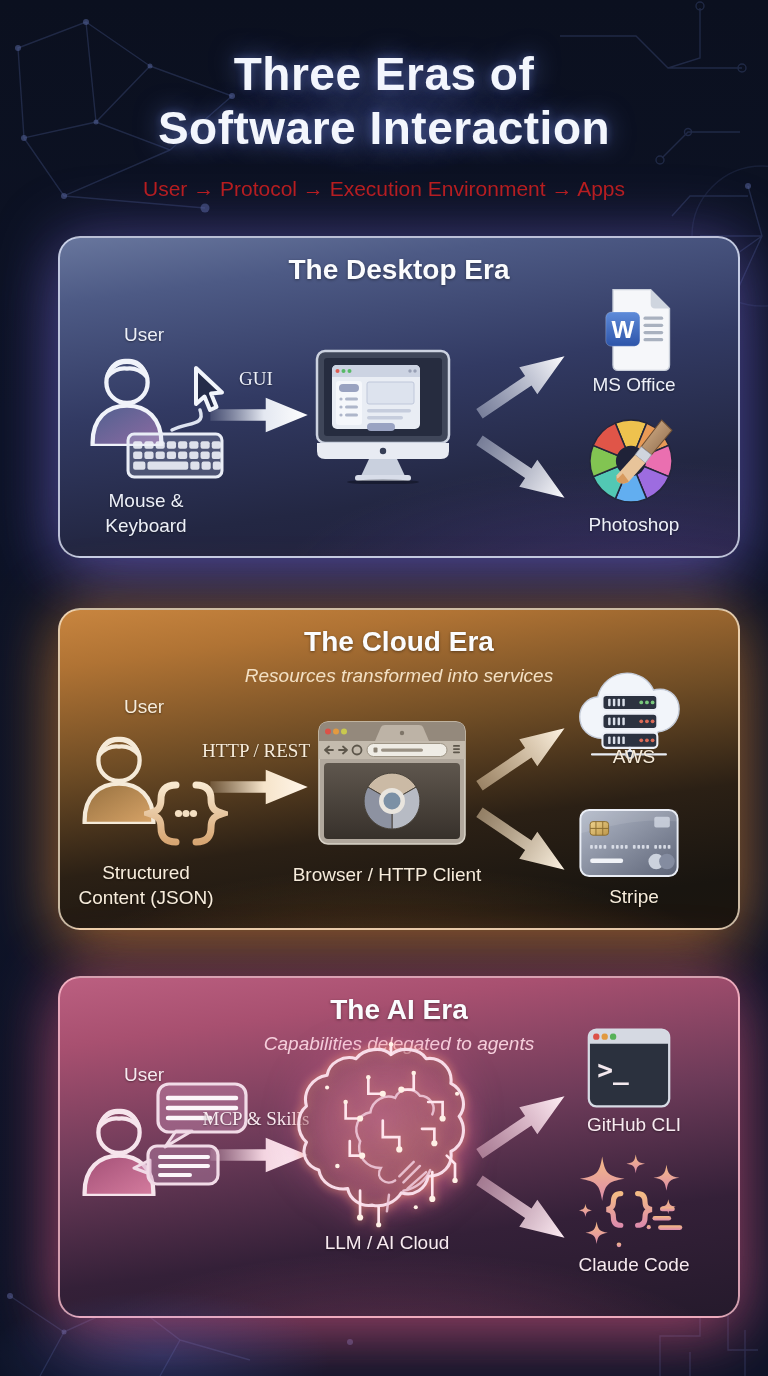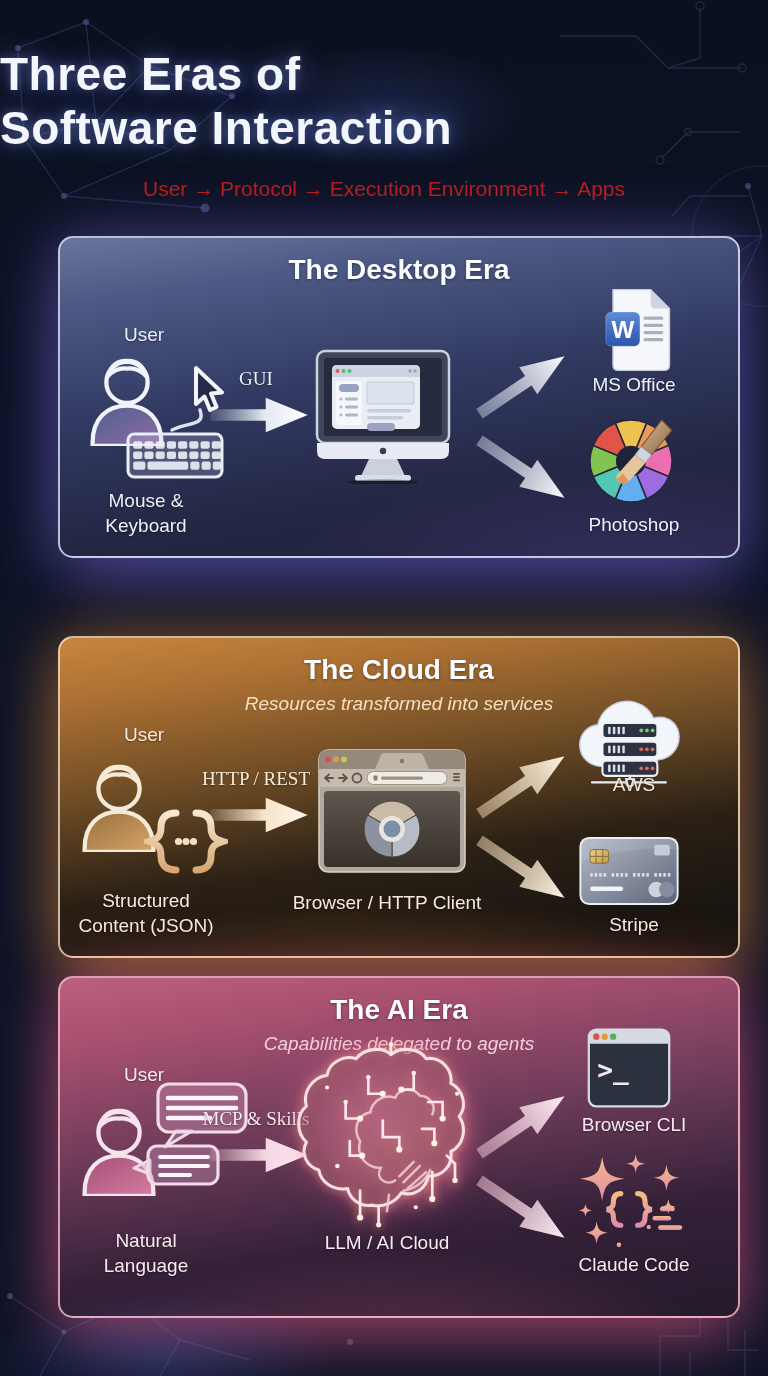--- a/index.html
+++ b/index.html
@@ -8,35 +8,35 @@
     background:linear-gradient(180deg,#0b101f 0%,#0d1326 30%,#0e1428 100%);
     font-family:"Liberation Sans",sans-serif;
   }
   .page{position:absolute;inset:0;}
   .bg-deco{position:absolute;inset:0;width:768px;height:1376px;}
   .header-glow{position:absolute;left:184px;top:20px;width:400px;height:180px;border-radius:50%;
     background:radial-gradient(closest-side,rgba(110,130,230,.18),transparent 75%);}
   .bottom-glow{position:absolute;left:-70px;top:1270px;width:460px;height:170px;border-radius:50%;
     background:radial-gradient(closest-side,rgba(70,120,240,.22),transparent 75%);}
   .title{
-    position:absolute;top:48px;left:0;width:768px;margin:0;
+    position:absolute;top:48px;left:0;width:768px;margin:0;text-align:center;
     font-size:46px;line-height:1.17;font-weight:bold;color:#f3f6fd;white-space:pre-line;letter-spacing:.5px;
     text-shadow:0 0 26px rgba(130,155,255,.55),0 0 9px rgba(130,155,255,.35),0 2px 4px rgba(0,0,0,.45);
   }
   .subtitle{position:absolute;top:177px;left:0;width:768px;text-align:center;font-size:21px;color:#b91c1c;}
 
-  .panel{position:absolute;left:58px;width:682px;border-radius:15px;border:2px solid;box-sizing:border-box;}
+  .panel{position:absolute;left:58px;width:682px;border-radius:22px;border:2px solid;box-sizing:border-box;}
   .panel-desktop{top:236px;height:322px;border-color:rgba(224,230,250,.8);
     background:radial-gradient(90% 70% at 85% 112%,rgba(120,90,200,.28),transparent 60%),
       linear-gradient(172deg,#68769d 0%,#4d5a85 16%,#323a63 45%,#232743 75%,#201f3c 100%);
     box-shadow:0 0 60px 6px rgba(120,105,215,.35),0 26px 70px -8px rgba(120,105,215,.45);}
   .panel-cloud{top:608px;height:322px;border-color:rgba(246,228,200,.8);
     background:radial-gradient(80% 55% at 50% 115%,rgba(205,125,45,.30),transparent 62%),
       linear-gradient(172deg,#c8853f 0%,#b07334 14%,#6e4c25 40%,#2b2015 65%,#191510 88%,#1b150e 100%);
-    box-shadow:0 0 60px 6px rgba(230,140,50,.38),0 26px 70px -8px rgba(230,140,50,.42);margin-top:28px;}
+    box-shadow:0 0 60px 6px rgba(230,140,50,.38),0 26px 70px -8px rgba(230,140,50,.42);}
   .panel-ai{top:976px;height:342px;border-color:rgba(255,192,208,.8);
     background:radial-gradient(80% 55% at 50% 115%,rgba(230,100,150,.28),transparent 62%),
       linear-gradient(172deg,#bb5f80 0%,#a85070 16%,#6b3a58 45%,#342038 72%,#251a2c 100%);
     box-shadow:0 0 60px 6px rgba(235,95,140,.38),0 26px 70px -8px rgba(235,95,140,.42);}
 
   .p-title{position:absolute;top:16px;left:0;width:100%;margin:0;text-align:center;
     font-size:28px;font-weight:bold;color:#fbfcfe;text-shadow:0 1px 3px rgba(0,0,0,.4);}
   .p-sub{position:absolute;top:55px;left:0;width:100%;text-align:center;font-size:19px;font-style:italic;}
   .panel-desktop .p-sub{color:#ccd3e7;}
   .panel-cloud .p-sub{color:#f3e0c4;}
@@ -470,22 +470,20 @@
           </g>
         <path d="M18 80 L2 88 L18 94 Z" fill="rgba(205,150,190,0.38)" stroke="#f1dbe7" stroke-width="3" stroke-linejoin="round"></path>
         <rect x="16" y="66" width="70" height="38" rx="9" fill="rgba(205,150,190,0.38)" stroke="#f1dbe7" stroke-width="3.2"></rect>
         <g stroke="#fcf6fa" stroke-width="4" stroke-linecap="round">
             <path d="M28 77 H76"></path>
             <path d="M28 86 H76"></path>
             <path d="M28 95 H58"></path>
           </g>
       </svg>
     </div>
-    <div class="lab user-cap">Natural
-Language</div>
 
     <div class="lab proto-lab">MCP &amp; Skills</div>
     <svg class="main-arrow" viewBox="0 0 104 44">
       <path d="M0 16 H58 V4 L102 22 L58 40 V28 H0 Z" fill="url(#gArrA)"></path>
     </svg>
 
     <div class="brain-glow"></div>
     <svg class="abs brain-svg" style="left:232px;top:64px;" width="196" height="186" viewBox="0 0 190 180">
       <path d="M78 158 C66 160 56 152 54 142 C40 144 28 136 26 124 C14 120 8 108 14 97 C4 88 4 70 14 62 C10 48 20 34 34 32 C36 20 50 12 62 16 C70 6 88 4 96 12 C106 4 124 6 130 16 C144 14 156 26 154 40 C166 46 170 62 162 72 C170 84 166 100 154 106 C156 120 146 130 132 130 C130 142 118 150 106 146 C100 156 88 160 78 158 Z" fill="url(#gBrainFill)" stroke="#f8dce8" stroke-width="3" stroke-linejoin="round"></path>
       <g fill="none" stroke="#f3cfe0" stroke-width="2.4" opacity="0.85" stroke-linecap="round">
@@ -541,21 +539,21 @@
       </svg>
 
     <svg class="abs" style="left:526px;top:46px;" width="86" height="88" viewBox="0 0 92 88">
       <rect x="3" y="3" width="86" height="82" rx="8" fill="#2b313e" stroke="#d7dbe5" stroke-width="2.4"></rect>
       <path d="M3 12 Q3 3 12 3 H80 Q89 3 89 12 V18 H3 Z" fill="#d5d9e2"></path>
       <circle cx="11" cy="10.5" r="3.4" fill="#dc5147"></circle>
         <circle cx="20" cy="10.5" r="3.4" fill="#e1993f"></circle>
         <circle cx="29" cy="10.5" r="3.4" fill="#57b258"></circle>
       <text x="12" y="56" class="mono" font-size="28" font-weight="bold" fill="#f4e9ee" font-family="DejaVu Sans Mono, monospace">&gt;_</text>
     </svg>
-    <div class="lab app-top-lab">Browser CLI</div>
+    <div class="lab app-top-lab">GitHub CLI</div>
 
     <svg class="abs" style="left:518px;top:174px;" width="108" height="100" viewBox="0 0 116 106">
       <g fill="url(#gSpark)">
         <path d="M26 4 C28.9 22 32 25.1 50 28 C32 30.9 28.9 34 26 52 C23.1 34 20 30.9 2 28 C20 25.1 23.1 22 26 4 Z"></path>
         <path d="M62 2 C63.2 9.5 64.5 10.8 72 12 C64.5 13.2 63.2 14.5 62 22 C60.8 14.5 59.5 13.2 52 12 C59.5 10.8 60.8 9.5 62 2 Z"></path>
         <path d="M95 13 C96.7 23.5 98.5 25.3 109 27 C98.5 28.7 96.7 30.5 95 41 C93.3 30.5 91.5 28.7 81 27 C91.5 25.3 93.3 23.5 95 13 Z"></path>
         <path d="M8 55 C8.8 60.2 10 61.2 15 62 C10 62.8 8.8 63.8 8 69 C7.2 63.8 6 62.8 1 62 C6 61.2 7.2 60.2 8 55 Z"></path>
         <path d="M97 50 C98 55.9 99.1 57 105 58 C99.1 59 98 60.1 97 66 C96 60.1 94.9 59 89 58 C94.9 57 96 55.9 97 50 Z"></path>
         <path d="M20 74 C21.4 82.9 23.1 84.6 32 86 C23.1 87.4 21.4 89.1 20 98 C18.6 89.1 16.9 87.4 8 86 C16.9 84.6 18.6 82.9 20 74 Z"></path>
         <circle cx="44" cy="99" r="2.5"></circle>

